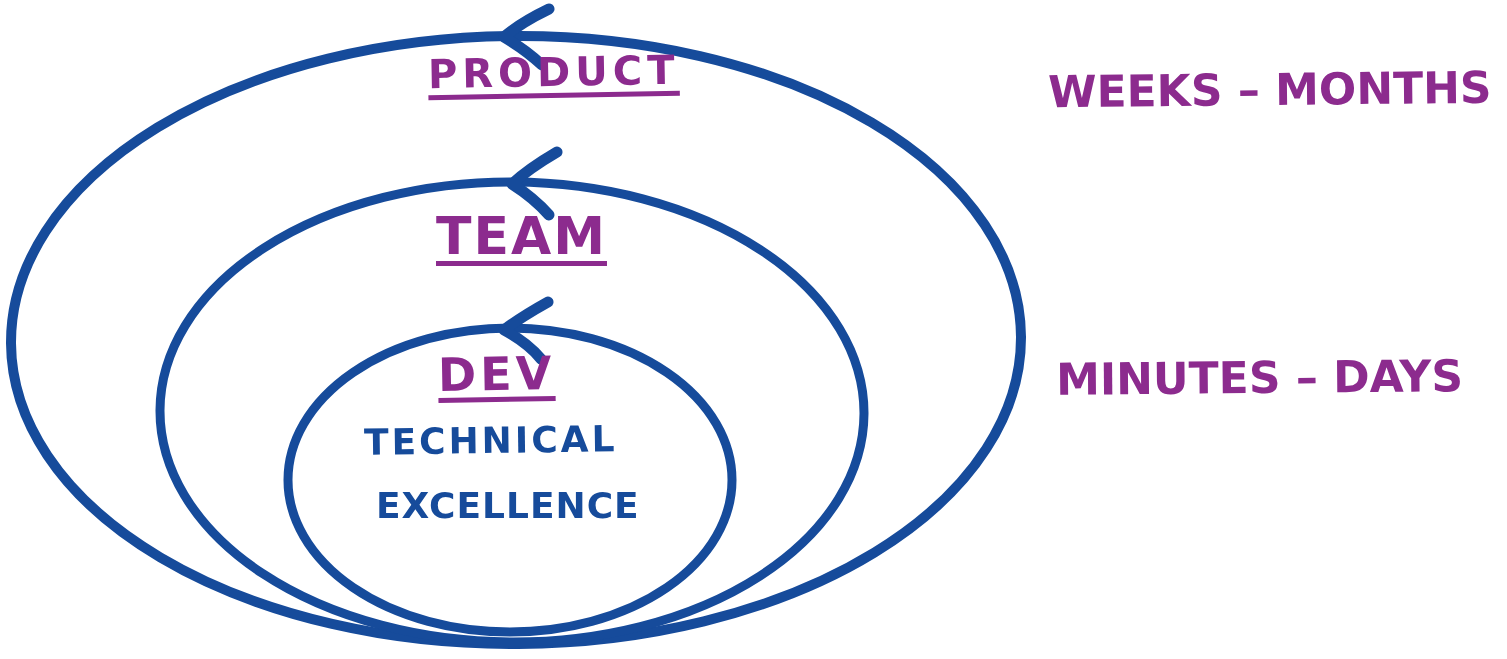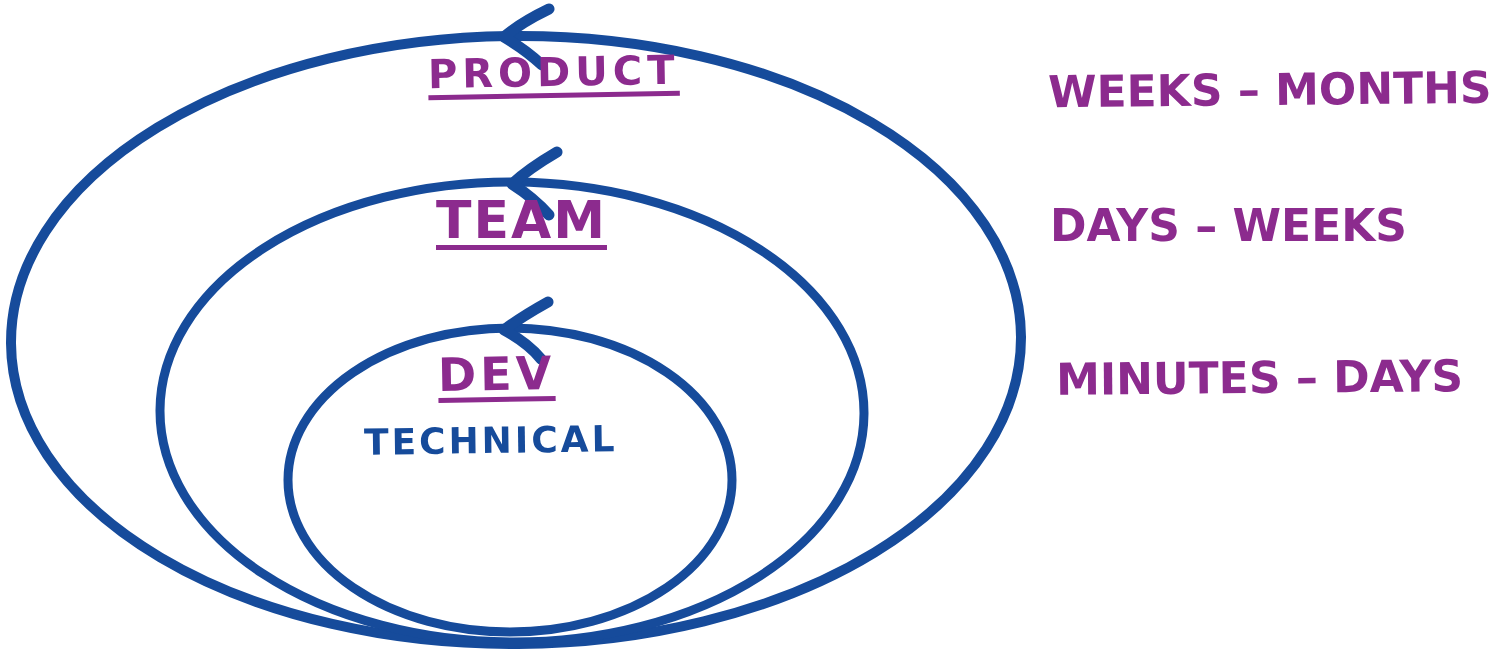--- a/index.html
+++ b/index.html
@@ -44,21 +44,21 @@
   .purple { color: var(--label-purple); }
   .blue   { color: var(--loop-blue); }
   .underlined {
     text-decoration: underline;
     text-decoration-thickness: 5px;
     text-underline-offset: 7px;
   }
 
   
   #product-title { left: 428px; top: 52px;  font-size: 40px; letter-spacing: 5px; transform: rotate(-1deg); }
-  #team-title    { left: 436px; top: 194px; font-size: 52px; letter-spacing: 2px; }
+  #team-title    { left: 436px; top: 210px; font-size: 52px; letter-spacing: 2px; }
   #team-subtitle { left: 292px; top: 250px; font-size: 35px; letter-spacing: 1px; }
   #dev-title     { left: 438px; top: 351px; font-size: 46px; letter-spacing: 4px; transform: rotate(-1deg); }
   #dev-subtitle-1{ left: 364px; top: 423px; font-size: 36px; letter-spacing: 3px; transform: rotate(-0.8deg); }
   #dev-subtitle-2{ left: 376px; top: 488px; font-size: 36px; letter-spacing: 1px; }
 
   
   #timescale-product { left: 1048px; top: 68px;  font-size: 44px; transform: rotate(-0.6deg); }
   #timescale-team    { left: 1050px; top: 204px; font-size: 44px; }
   #timescale-dev     { left: 1056px; top: 356px; font-size: 44px; transform: rotate(-0.5deg); }
 </style>
@@ -82,20 +82,20 @@
 
   <div class="label purple underlined" id="product-title">PRODUCT</div>
 
   <div class="label purple underlined" id="team-title">TEAM</div>
 
 
   <div class="label purple underlined" id="dev-title">DEV</div>
 
   <div class="label blue" id="dev-subtitle-1">TECHNICAL</div>
 
+  <div class="label blue" id="dev-subtitle-2">EXCELLENCE</div>
 
   <div class="label purple" id="timescale-product">WEEKS – MONTHS</div>
 
-  <div class="label purple" id="timescale-team">DAYS – WEEKS</div>
 
   <div class="label purple" id="timescale-dev">MINUTES – DAYS</div>
 
 </div>
 
 </body></html>

